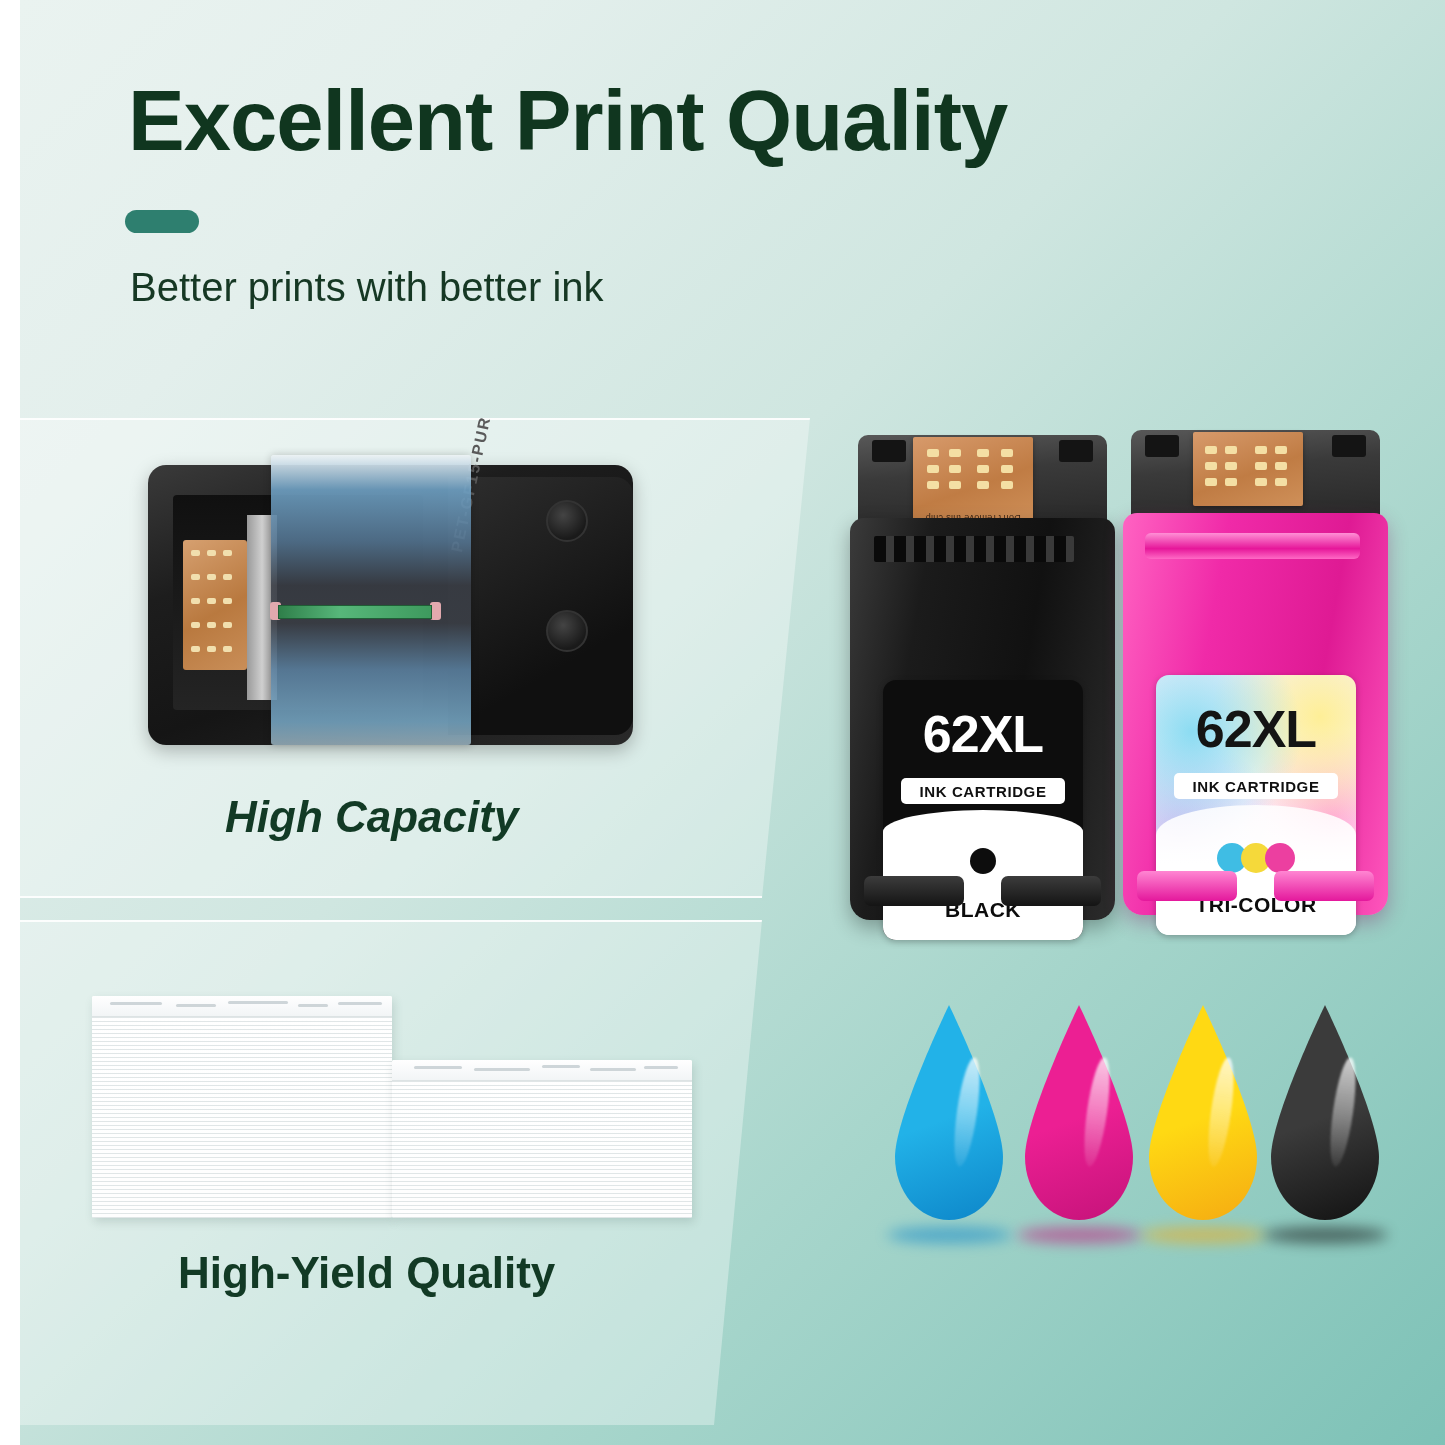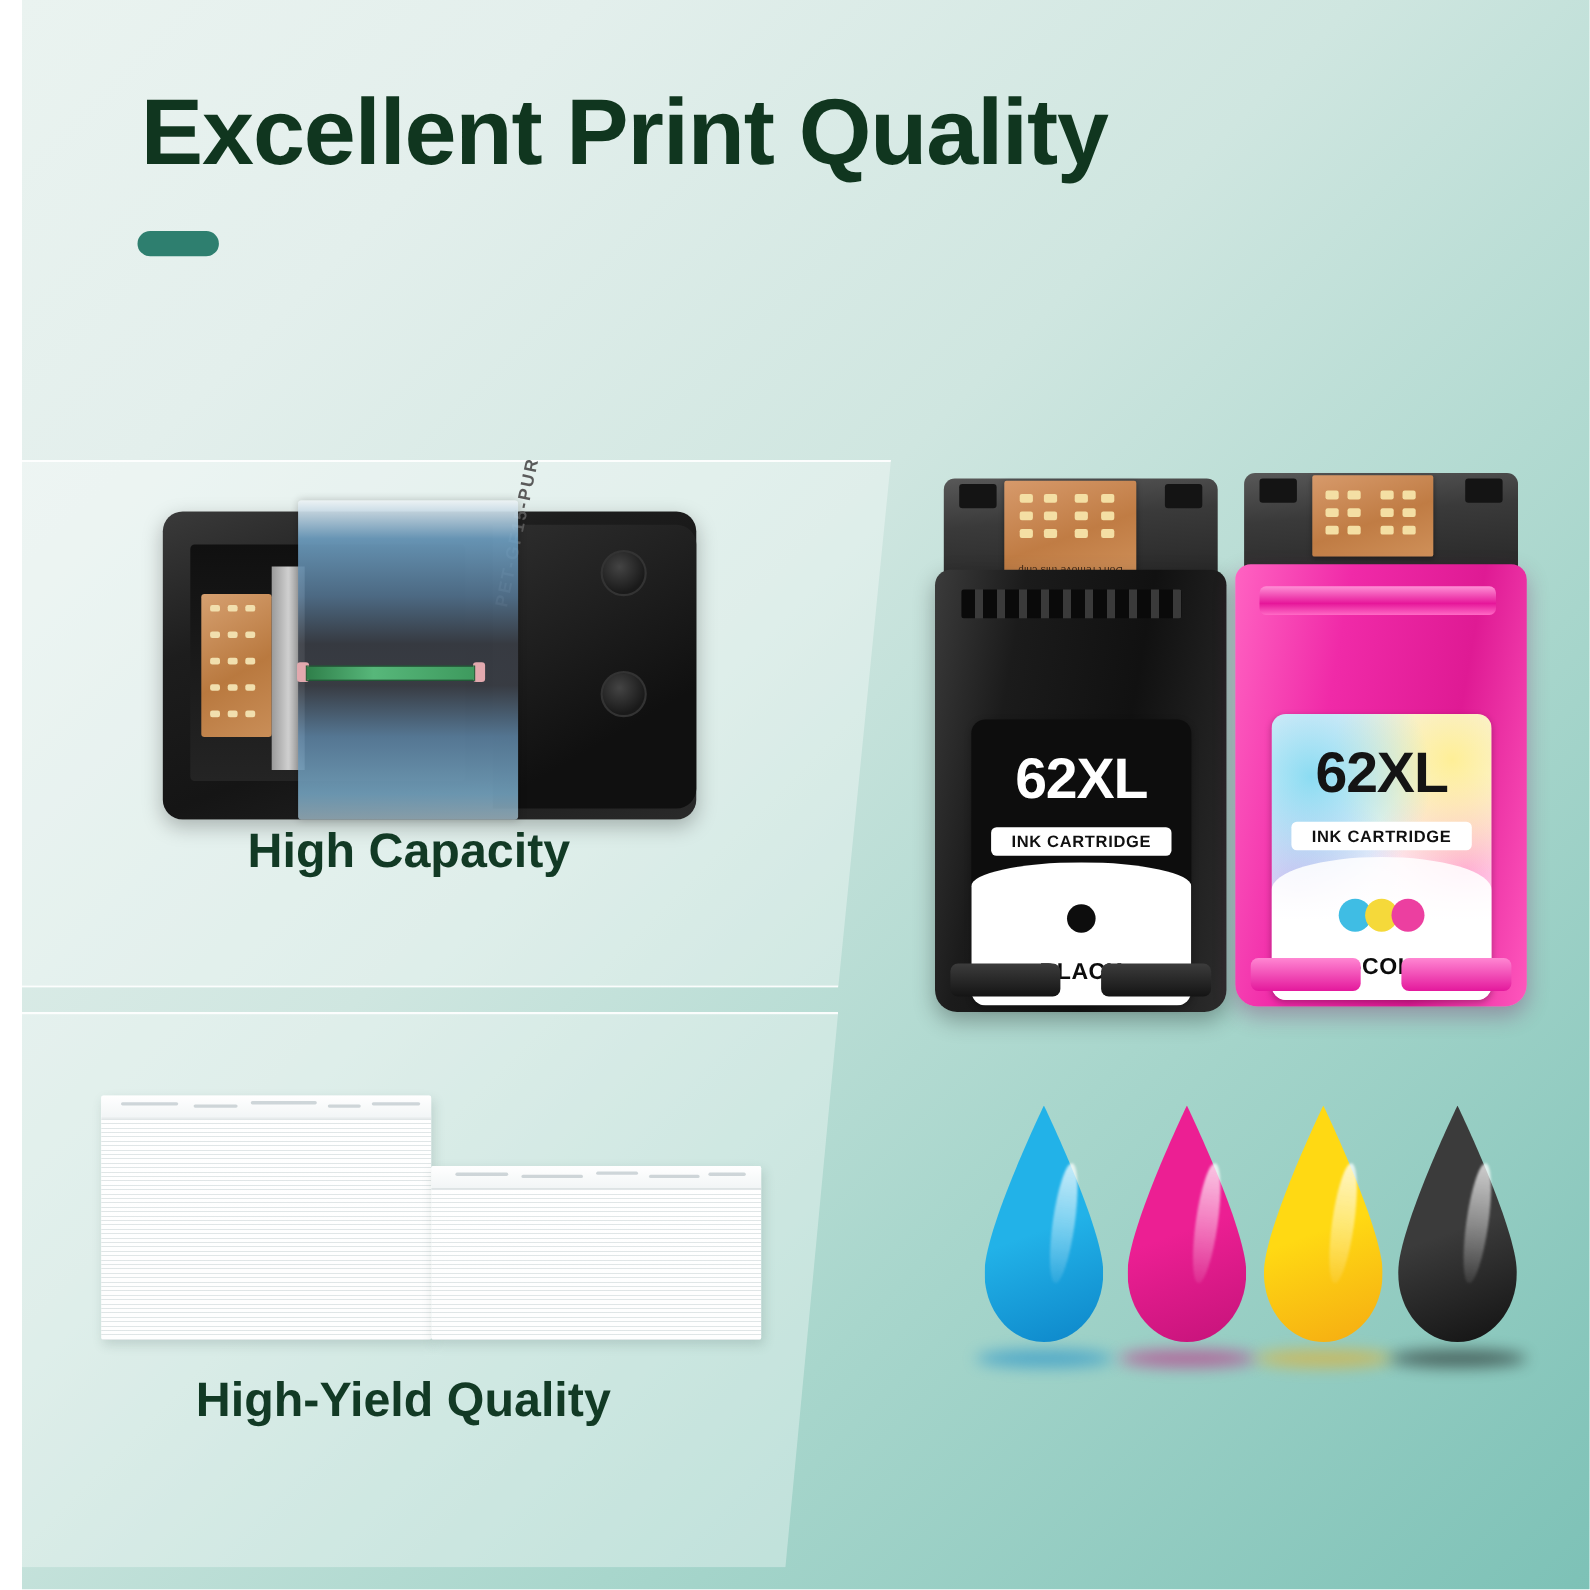--- a/index.html
+++ b/index.html
@@ -56,21 +56,21 @@
     content:"";position:absolute;inset:0;
     clip-path:polygon(0 0,94% 0,88% 100%,0 100%);
     background:
       linear-gradient(to right,rgba(255,255,255,0.9),rgba(255,255,255,0.9)) top/100% 2px no-repeat;
   }
 
   .caption{
     position:absolute;font-size:44px;font-weight:bold;color:#123a25;
     white-space:nowrap;
   }
-  #caption-capacity{left:205px;top:749px;}
+  #caption-capacity{left:205px;top:792px;font-style:italic;}
   #caption-yield{left:158px;top:1248px;}
   #caption-bright{left:915px;top:1288px;}
 
   
   #printhead{
     position:absolute;left:128px;top:455px;width:485px;height:300px;
   }
   .ph-body{
     position:absolute;left:0;top:10px;width:485px;height:280px;
     border-radius:18px;
@@ -207,21 +207,21 @@
     background:linear-gradient(180deg,#ff8fd5,#e6179a 60%,#ff69c5);
   }
   .cart-dimples{
     position:absolute;left:40px;top:40px;width:185px;height:34px;
   }
   .cart-dimples s{
     position:absolute;display:block;background:#1b1b1b;border-radius:50%;
   }
 
   .label{
-    position:absolute;left:33px;top:136px;width:200px;height:260px;
+    position:absolute;left:33px;top:162px;width:200px;height:260px;
     border-radius:13px;overflow:hidden;
     box-shadow:0 2px 6px rgba(0,0,0,0.25);
   }
   .label.blk{background:#0d0d0d;}
   .label.clr{
     background:
       radial-gradient(circle at 18% 22%,rgba(120,215,240,0.85) 0%,rgba(120,215,240,0) 42%),
       radial-gradient(circle at 82% 16%,rgba(255,238,140,0.9) 0%,rgba(255,238,140,0) 40%),
       radial-gradient(circle at 88% 55%,rgba(255,150,205,0.8) 0%,rgba(255,150,205,0) 40%),
       radial-gradient(circle at 12% 62%,rgba(185,160,235,0.7) 0%,rgba(185,160,235,0) 42%),
@@ -288,20 +288,21 @@
     filter:blur(7px);opacity:.55;
   }
 </style>
 </head>
 <body>
 
 <div id="stage">
 
   <div class="title">Excellent Print Quality</div>
   <div class="accent-dash" style="background: rgb(46, 127, 111);"></div>
+  <div class="subtitle">Better prints with better ink</div>
 
   <div class="panel" id="panel-capacity"></div>
 
   <div id="printhead">
     <div class="ph-body"></div>
     <div class="ph-right-block"></div>
     <div class="ph-screw" style="left:398px;top:45px;"></div>
     <div class="ph-screw" style="left:398px;top:155px;"></div>
     <div class="ph-pet-text">PET-GF15-PUR</div>
     <div class="ph-recess"></div>

